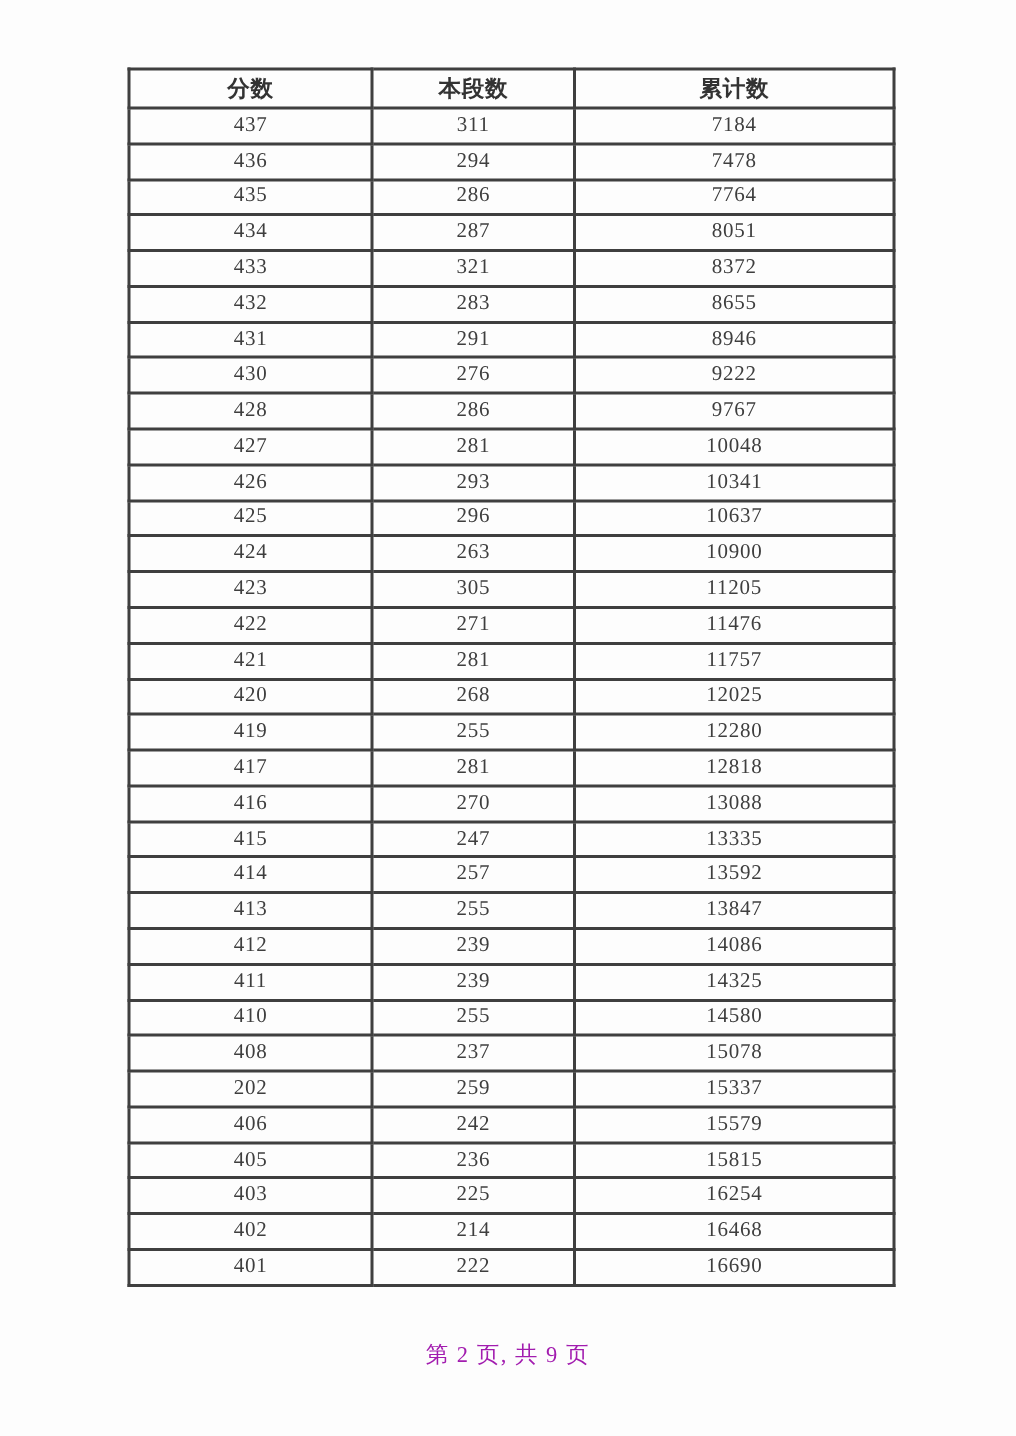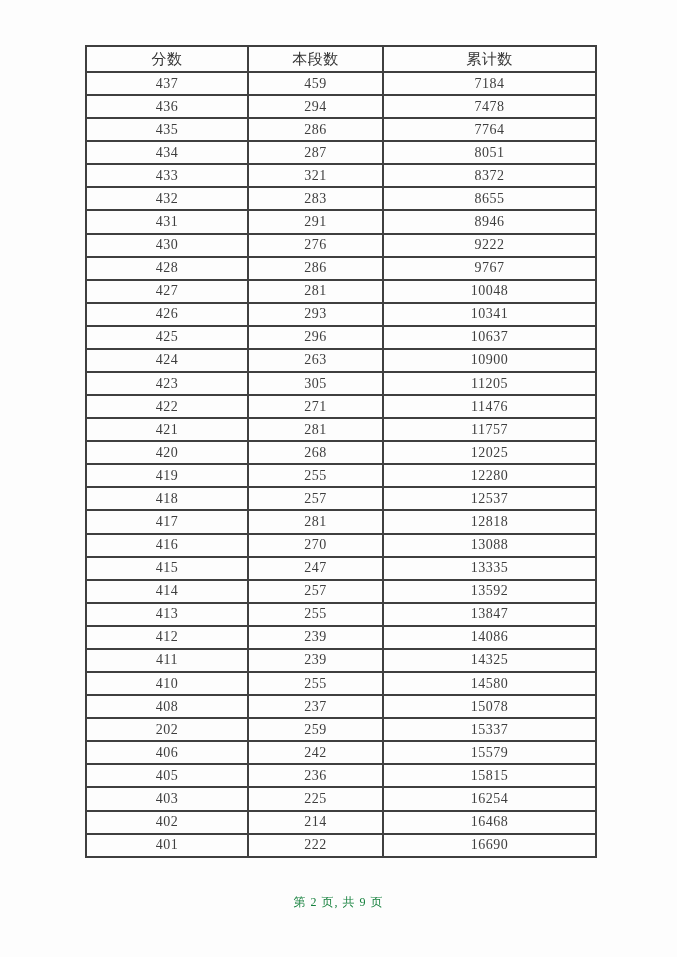--- a/index.html
+++ b/index.html
@@ -30,32 +30,32 @@
     border: 2px solid #3f3f3f;
     text-align: center;
     vertical-align: middle;
     padding: 0;
     font-size: 14px;
     color: #3e3e3e;
     letter-spacing: 0.5px;
   }
   .score-table th {
     font-size: 15px;
-    font-weight: normal;
+    font-weight: bold;
     height: 24px;
     color: #333333;
   }
   .page-footer {
     position: absolute;
     left: 0;
     right: 0;
     top: 894px;
     text-align: center;
-    font-size: 12px;
-    color: #15803d;
+    font-size: 15px;
+    color: #a21caf;
     letter-spacing: 1px;
   }
 </style>
 </head>
 <body>
 
 <div class="page">
 
   <table class="score-table">
     <colgroup>
@@ -67,21 +67,21 @@
       <tr>
         <th>分数</th>
         <th>本段数</th>
         <th>累计数</th>
       </tr>
     </thead>
     <tbody>
 
     <tr>
           <td>437</td>
-          <td>459</td>
+          <td>311</td>
           <td>7184</td>
         </tr>
         <tr>
           <td>436</td>
           <td>294</td>
           <td>7478</td>
         </tr>
         <tr>
           <td>435</td>
           <td>286</td>
@@ -156,25 +156,20 @@
           <td>420</td>
           <td>268</td>
           <td>12025</td>
         </tr>
         <tr>
           <td>419</td>
           <td>255</td>
           <td>12280</td>
         </tr>
         <tr>
-          <td>418</td>
-          <td>257</td>
-          <td>12537</td>
-        </tr>
-        <tr>
           <td>417</td>
           <td>281</td>
           <td>12818</td>
         </tr>
         <tr>
           <td>416</td>
           <td>270</td>
           <td>13088</td>
         </tr>
         <tr>

